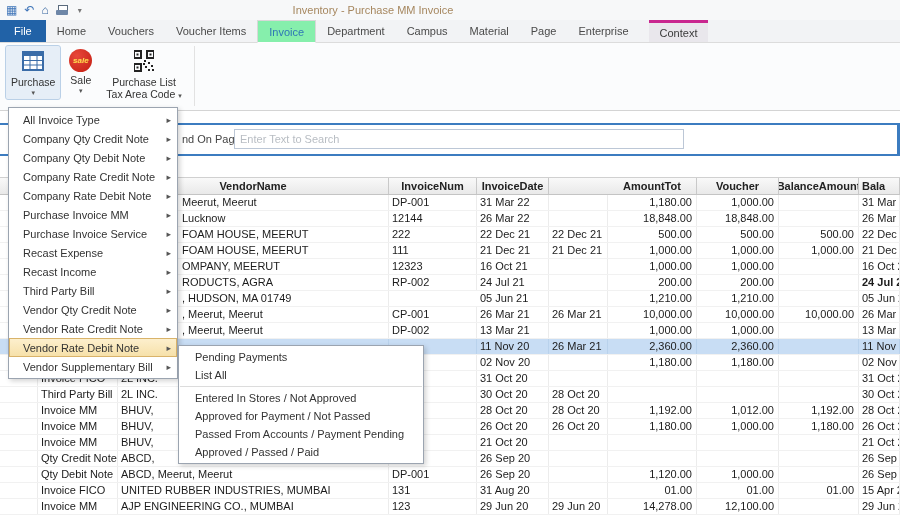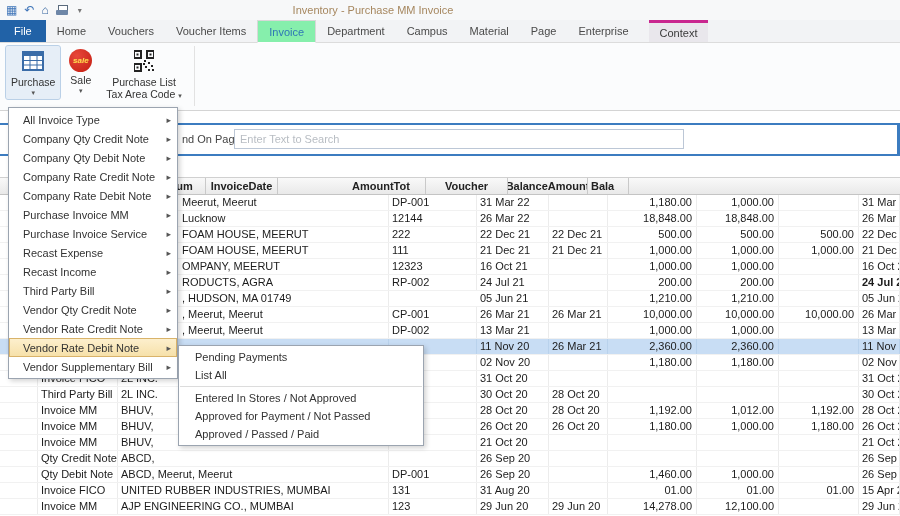--- a/index.html
+++ b/index.html
@@ -144,20 +144,21 @@
 
   <div class="workspace">
     <div class="find-panel">
       <span class="find-label">nd On Page</span>
       <input class="find-input" type="text" placeholder="Enter Text to Search" style="">
     </div>
     <div class="grid">
       <div class="grid-header" id="grid-header">
           <div class="cell" style="width: 38px;"></div>
           <div class="cell" style="width: 80px;"></div>
+          <div class="cell" style="width: 271px;">VendorName</div>
           <div class="cell" style="width: 88px;">InvoiceNum</div>
           <div class="cell" style="width: 72px;">InvoiceDate</div>
           <div class="cell" style="width: 59px; margin-top: 29px;">MV Date</div>
           <div class="cell" style="width: 89px;">AmountTot</div>
           <div class="cell" style="width: 82px;">Voucher</div>
           <div class="cell" style="width: 80px;">BalanceAmount</div>
           <div class="cell" style="width: 41px;">Bala</div>
         </div>
       <div id="grid-body">
           <div class="grid-row">
@@ -364,21 +365,21 @@
             <div class="cell num" style="width: 80px;"></div>
             <div class="cell" style="width: 41px;">26 Sep 2</div>
           </div>
           <div class="grid-row">
             <div class="cell" style="width: 38px;"></div>
             <div class="cell" style="width: 80px;">Qty Debit Note</div>
             <div class="cell" style="width: 271px;">ABCD, Meerut, Meerut</div>
             <div class="cell" style="width: 88px;">DP-001</div>
             <div class="cell" style="width: 72px;">26 Sep 20</div>
             <div class="cell" style="width: 59px;"></div>
-            <div class="cell num" style="width: 89px;">1,460.00</div>
+            <div class="cell num" style="width: 89px;">1,120.00</div>
             <div class="cell num" style="width: 82px;">1,000.00</div>
             <div class="cell num" style="width: 80px;"></div>
             <div class="cell" style="width: 41px;">26 Sep 2</div>
           </div>
           <div class="grid-row">
             <div class="cell" style="width: 38px;"></div>
             <div class="cell" style="width: 80px;">Invoice FICO</div>
             <div class="cell" style="width: 271px;">UNITED RUBBER INDUSTRIES, MUMBAI</div>
             <div class="cell" style="width: 88px;">131</div>
             <div class="cell" style="width: 72px;">31 Aug 20</div>
@@ -461,16 +462,17 @@
         <span>Vendor Supplementary Bill</span>
         <span class="m-arrow">▸</span>
       </div>
     </div>
   <div class="submenu" id="submenu">
       <div class="submenu-item">Pending Payments</div>
       <div class="submenu-item">List All</div>
       <div class="submenu-sep"></div>
       <div class="submenu-item">Entered In Stores / Not Approved</div>
       <div class="submenu-item">Approved for Payment / Not Passed</div>
+      <div class="submenu-item">Passed From Accounts / Payment Pending</div>
       <div class="submenu-item">Approved / Passed / Paid</div>
     </div>
 
 </div>
 
 </body></html>

